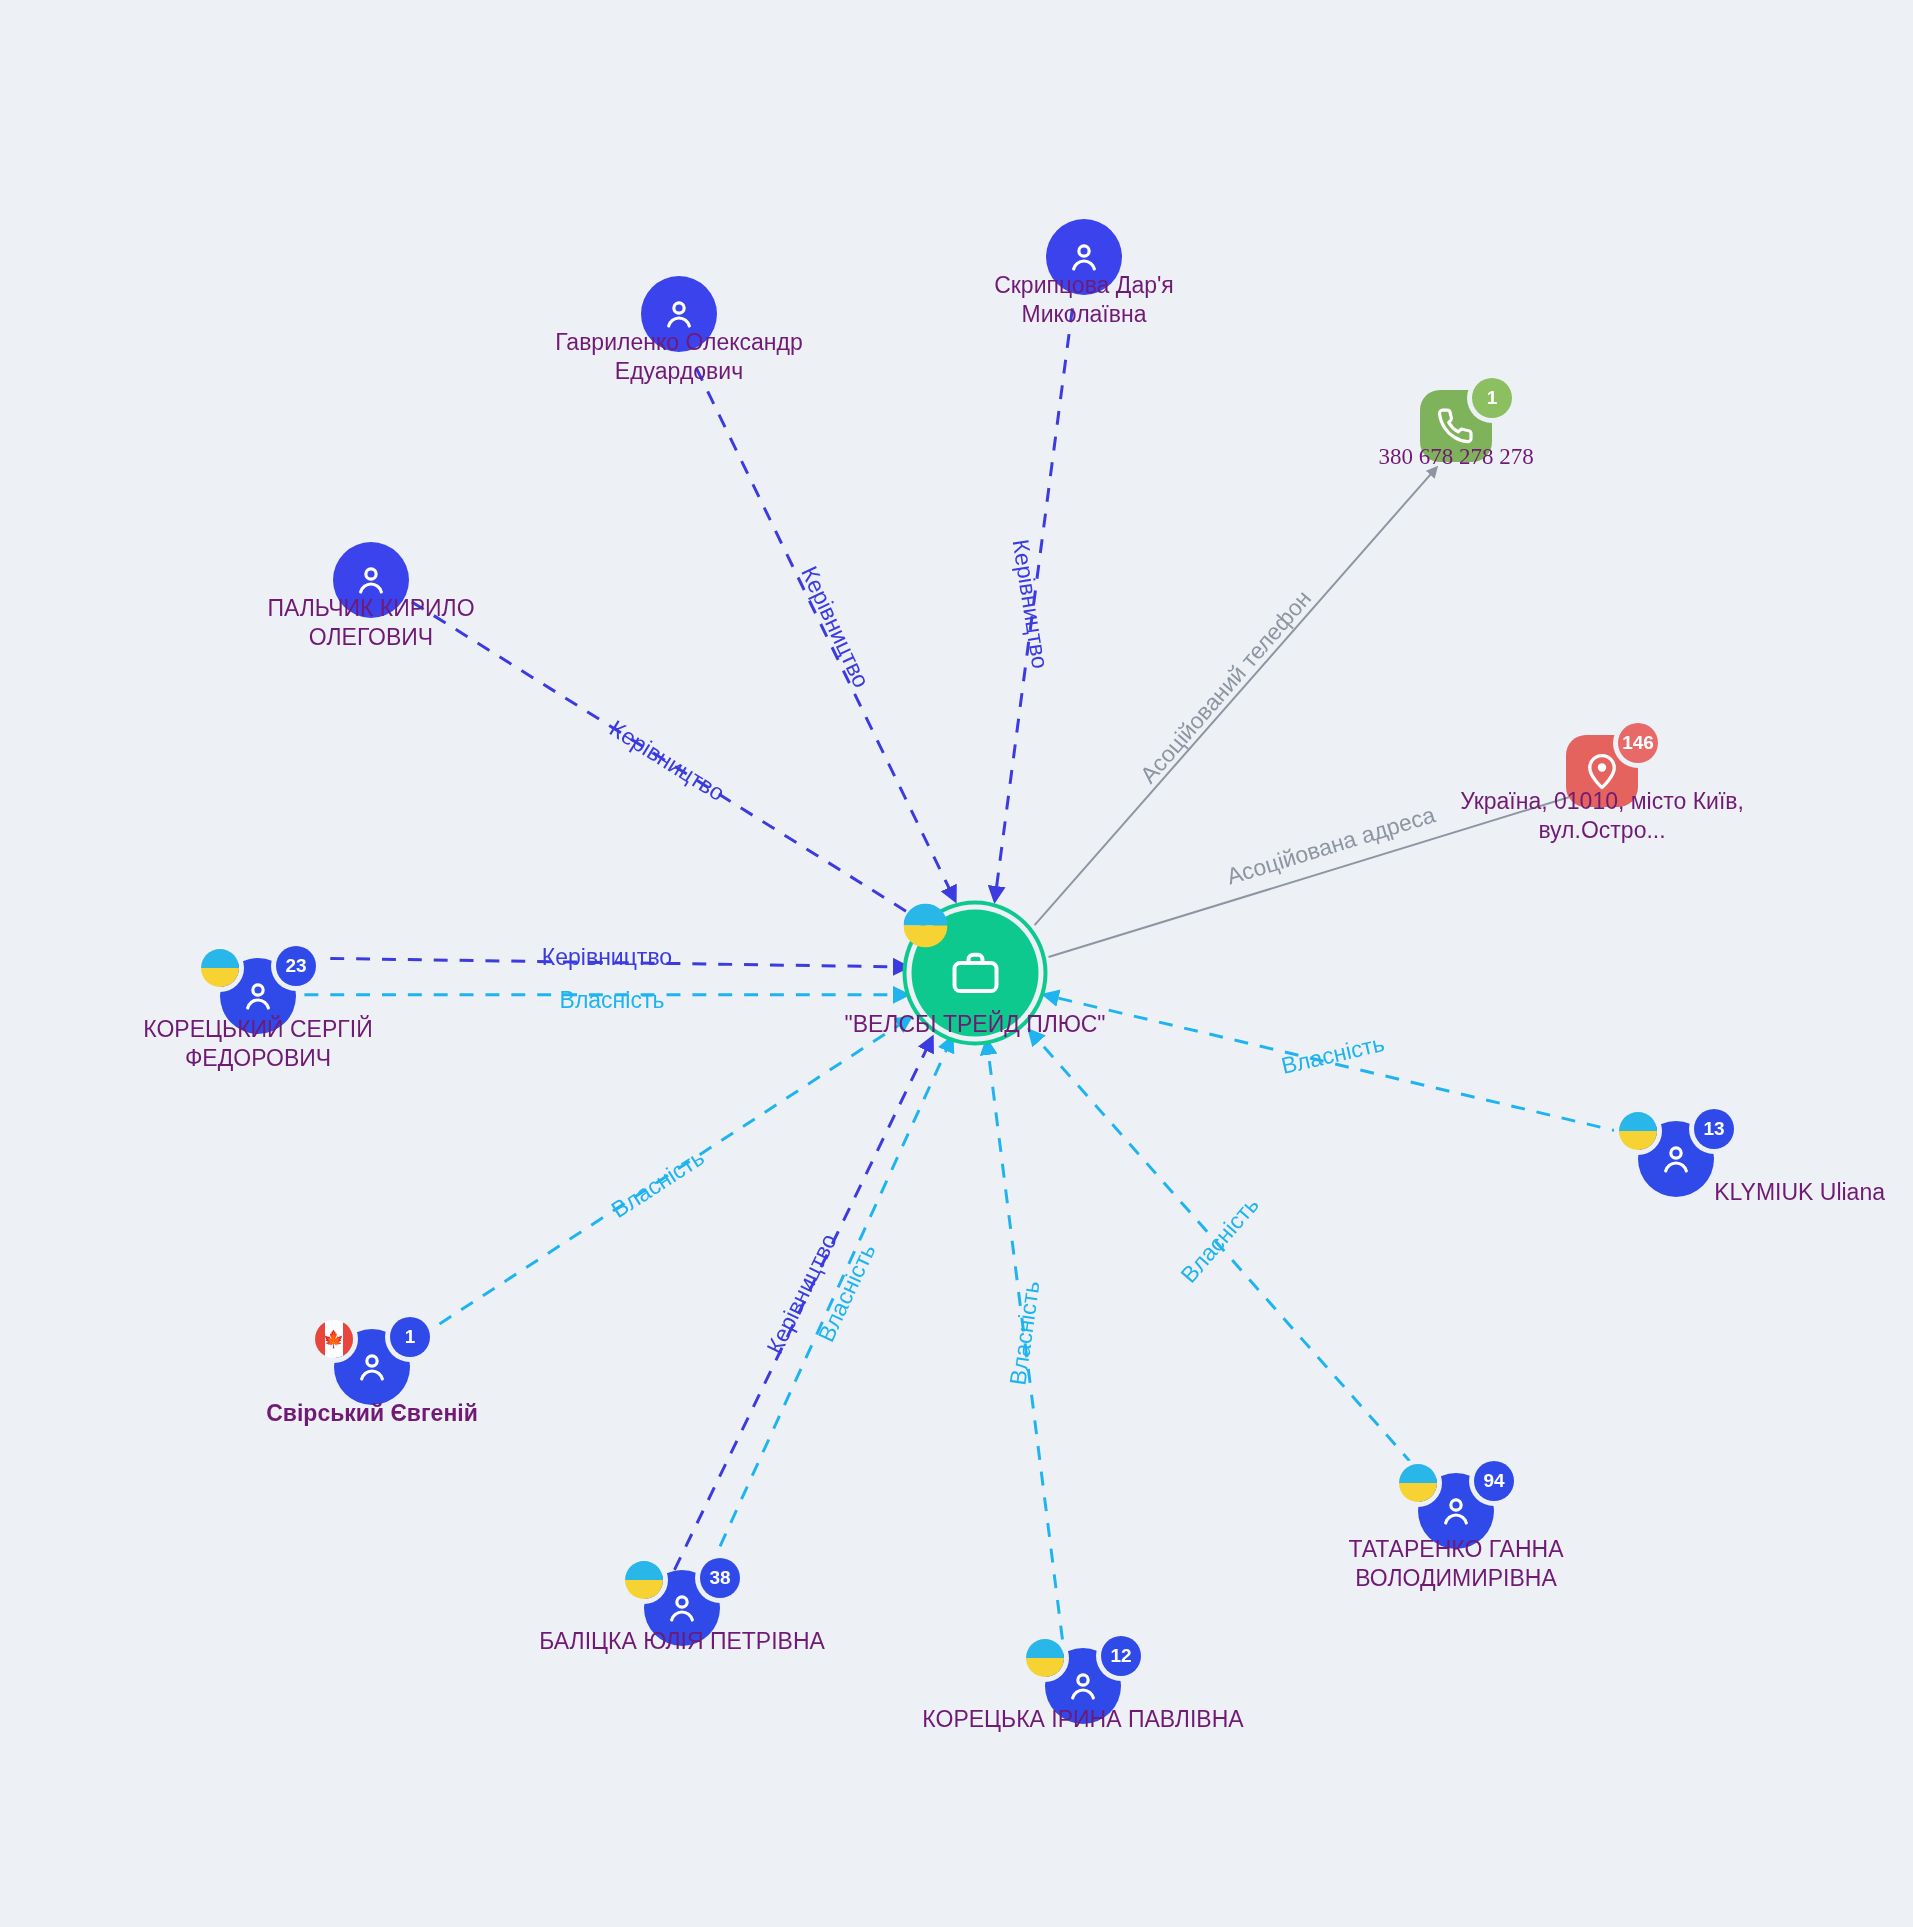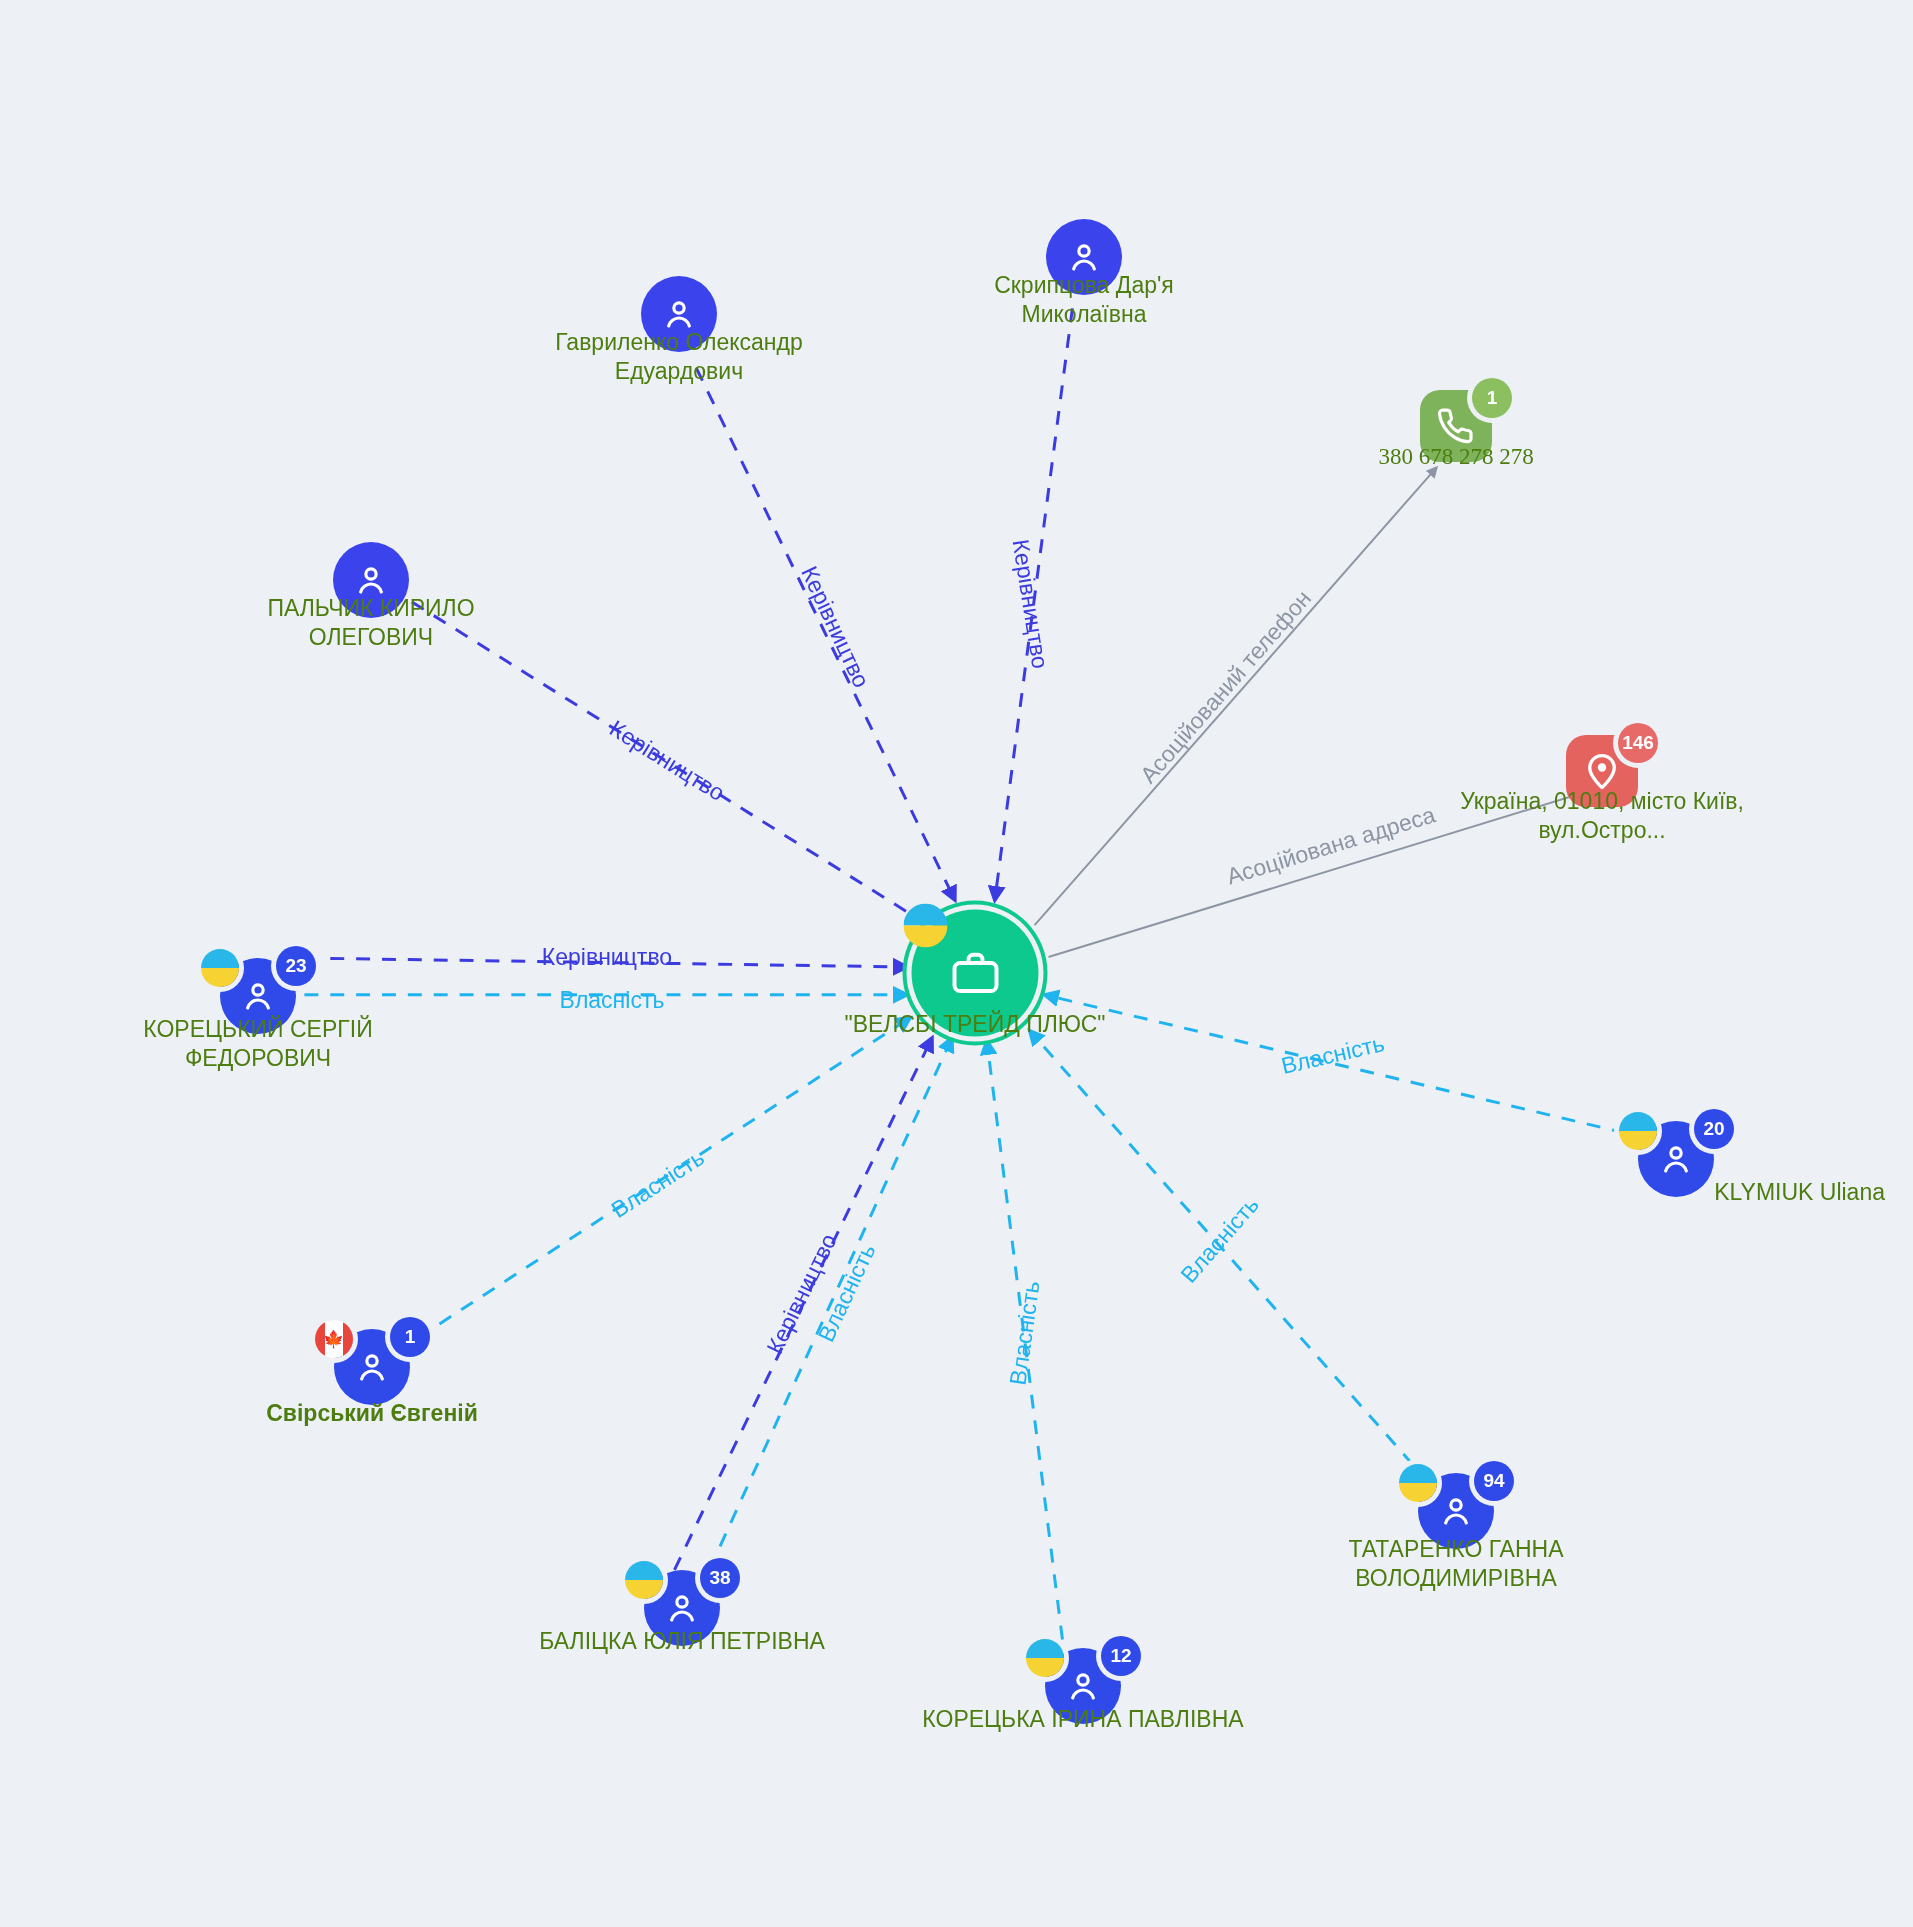--- a/index.html
+++ b/index.html
@@ -41,21 +41,21 @@
   }
   .node {
     position: absolute;
     transform: translate(-50%, -50%);
   }
   .node-label {
     position: absolute;
     left: 50%;
     transform: translateX(-50%);
     text-align: center;
-    color: #4d7c0f;
+    color: #701a75;
     font-size: 23px;
     line-height: 1.27;
     white-space: pre-line;
     font-family: "Liberation Sans", sans-serif;
   }
   
   .person-ball {
     position: relative;
     width: 76px;
     height: 76px;
@@ -327,21 +327,21 @@
       <div class="node" style="left: 1676px; top: 1159px;">
         <div class="person-ball">
           <svg width="40" height="40" viewBox="0 0 24 24" fill="none" stroke="#ffffff" stroke-width="1.9" stroke-linecap="round">
             <circle cx="12" cy="8.4" r="3.1"></circle>
             <path d="M5.8 19.2a6.4 6.4 0 0 1 12.4 0"></path>
           </svg>
           <div class="flag-badge">
             <div class="flag-ua-top"></div>
             <div class="flag-ua-bot"></div>
           </div>
-          <div class="count-badge">20</div>
+          <div class="count-badge">13</div>
         </div>
         <div class="node-label" style="top: 57px; width: 418px; margin-left: 0px; text-align: right;">KLYMIUK Uliana</div>
       </div>
       <div class="node" style="left: 1456px; top: 426px;">
         <div class="sq-node phone">
           <svg width="40" height="40" viewBox="0 0 24 24" fill="none" stroke="#ffffff" stroke-width="1.9" stroke-linecap="round" stroke-linejoin="round">
             <path d="M21 16.9v2.6a1.9 1.9 0 0 1-2.1 1.9 18.9 18.9 0 0 1-8.2-2.9 18.5 18.5 0 0 1-5.7-5.7A18.9 18.9 0 0 1 2.1 4.6 1.9 1.9 0 0 1 4 2.5h2.6a1.9 1.9 0 0 1 1.9 1.6c.12.9.35 1.8.67 2.65a1.9 1.9 0 0 1-.43 2l-1.1 1.1a15 15 0 0 0 5.7 5.7l1.1-1.1a1.9 1.9 0 0 1 2-.43c.85.32 1.75.55 2.65.67A1.9 1.9 0 0 1 21 16.9z"></path>
           </svg>
           <div class="count-badge green">1</div>
         </div>

